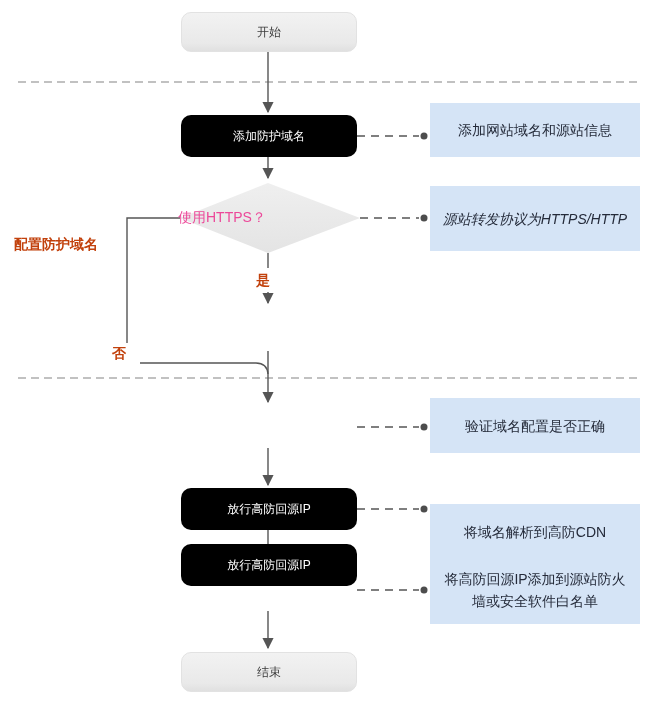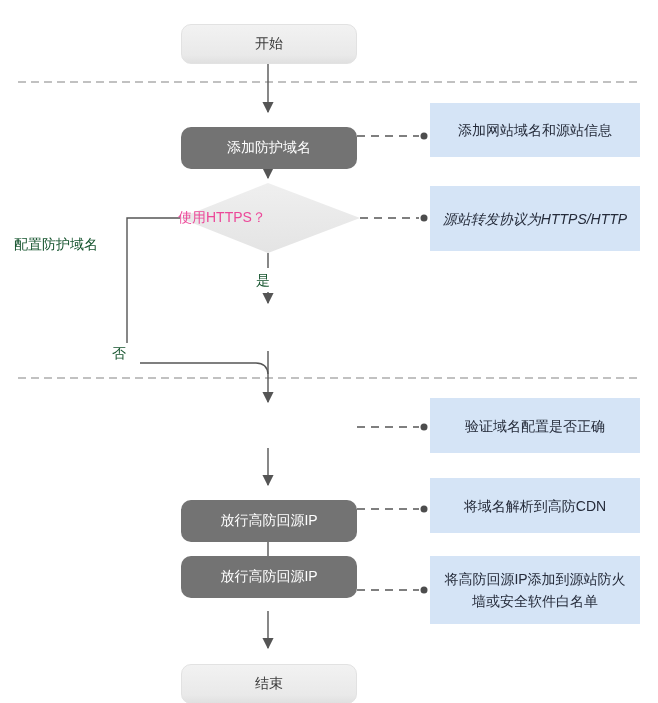--- a/index.html
+++ b/index.html
@@ -7,28 +7,27 @@
     position:relative;
     width:658px;height:703px;
     background:#ffffff;
     font-family:"Liberation Sans","DejaVu Sans",sans-serif;
     overflow:hidden;
   }
   .wires{position:absolute;left:0;top:0;}
   .node{
     position:absolute;
     display:flex;align-items:center;justify-content:center;
-    font-size:14px;
+    font-size:12px;
     box-sizing:border-box;
     text-align:center;
-    margin-top:12px;
   }
   .process{
     left:181px;width:176px;height:42px;
-    background:#737373;
+    background:#000000;
     border-radius:10px;
     color:#ffffff;
   }
   .terminal{
     left:181px;width:176px;height:40px;
     background:linear-gradient(180deg,#f2f2f2 0%,#e9e9e9 80%,#e0e0e0 100%);
     border:1px solid #e2e2e2;
     border-radius:10px;
     color:#3c3c3c;
   }
@@ -45,26 +44,27 @@
     color:#252b3a;
     display:flex;align-items:center;justify-content:center;
     text-align:center;
     font-size:14px;line-height:22px;
     padding:12px 12px;
     box-sizing:border-box;
   }
   .ann1{top:103px;height:54px;}
   .ann2{top:186px;height:65px;font-style:italic;}
   .ann3{top:398px;height:55px;}
-  .ann4{top:478px;height:55px;}
+  .ann4{top:504px;height:55px;}
   .ann5{top:556px;height:68px;}
   .flow-label{
     position:absolute;
-    font-size:14px;color:#14532d;
+    font-size:14px;color:#c2410c;
     white-space:nowrap;
+    font-weight:bold;
   }
   .section-label{left:14px;top:236px;}
   .yes-label{left:256px;top:272px;}
   .no-label{left:112px;top:345px;}
 </style>
 </head>
 <body>
 
 <div class="stage">
 

